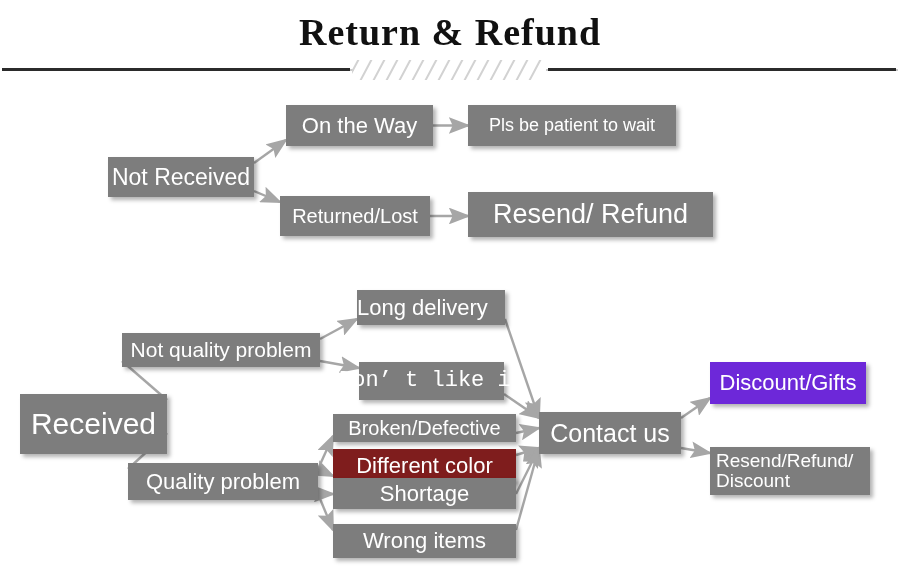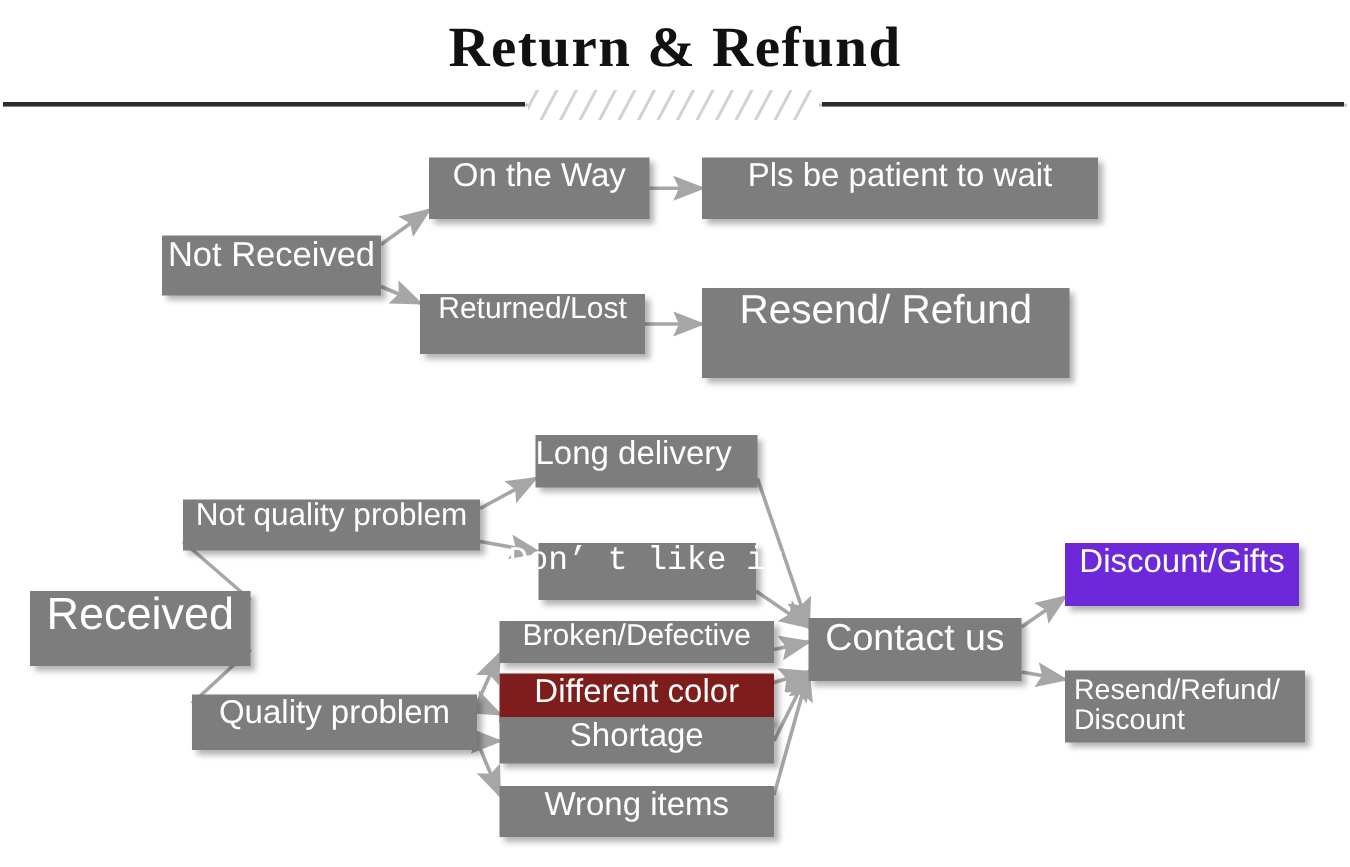--- a/index.html
+++ b/index.html
@@ -62,20 +62,21 @@
   }
 
   
   .box {
     position: absolute;
     background: #7d7d7d;
     color: #ffffff;
     box-shadow: 3px 3px 4px rgba(0,0,0,0.30);
     box-sizing: border-box;
     display: flex;
+    align-items: center;
     justify-content: center;
     white-space: nowrap;
     line-height: 1.05;
     font-weight: 400;
     overflow: visible;
   }
   .box.left-text {
     justify-content: flex-start;
     white-space: normal;
     align-items: center;
@@ -150,30 +151,30 @@
       </g>
   </svg>
 
   <div id="nodes">
       <div class="box" style="left: 108px; top: 157px; width: 146px; height: 40px; font-size: 23px; background: rgb(125, 125, 125); color: rgb(255, 255, 255);">
         <span>Not Received</span>
       </div>
       <div class="box" style="left: 286px; top: 105px; width: 147px; height: 41px; font-size: 22px; background: rgb(125, 125, 125); color: rgb(255, 255, 255);">
         <span>On the Way</span>
       </div>
-      <div class="box" style="left: 468px; top: 105px; width: 264px; height: 41px; font-size: 22px; background: rgb(125, 125, 125); color: rgb(255, 255, 255);">
+      <div class="box" style="left: 468px; top: 105px; width: 208px; height: 41px; font-size: 18px; background: rgb(125, 125, 125); color: rgb(255, 255, 255);">
         <span>Pls be patient to wait</span>
       </div>
       <div class="box" style="left: 280px; top: 196px; width: 150px; height: 40px; font-size: 20px; background: rgb(125, 125, 125); color: rgb(255, 255, 255);">
         <span>Returned/Lost</span>
       </div>
-      <div class="box" style="left: 468px; top: 192px; width: 245px; height: 60px; font-size: 27px; background: rgb(125, 125, 125); color: rgb(255, 255, 255);">
+      <div class="box" style="left: 468px; top: 192px; width: 245px; height: 45px; font-size: 27px; background: rgb(125, 125, 125); color: rgb(255, 255, 255);">
         <span>Resend/ Refund</span>
       </div>
-      <div class="box" style="left: 20px; top: 394px; width: 147px; height: 50px; font-size: 30px; background: rgb(125, 125, 125); color: rgb(255, 255, 255);">
+      <div class="box" style="left: 20px; top: 394px; width: 147px; height: 60px; font-size: 30px; background: rgb(125, 125, 125); color: rgb(255, 255, 255);">
         <span>Received</span>
       </div>
       <div class="box" style="left: 122px; top: 333px; width: 198px; height: 34px; font-size: 21px; background: rgb(125, 125, 125); color: rgb(255, 255, 255);">
         <span>Not quality problem</span>
       </div>
       <div class="box" style="left: 128px; top: 463px; width: 190px; height: 37px; font-size: 22px; background: rgb(125, 125, 125); color: rgb(255, 255, 255);">
         <span>Quality problem</span>
       </div>
       <div class="box" style="left: 357px; top: 290px; width: 148px; height: 35px; font-size: 22px; background: rgb(125, 125, 125); color: rgb(255, 255, 255); justify-content: flex-start;">
         <span>Long delivery</span>

